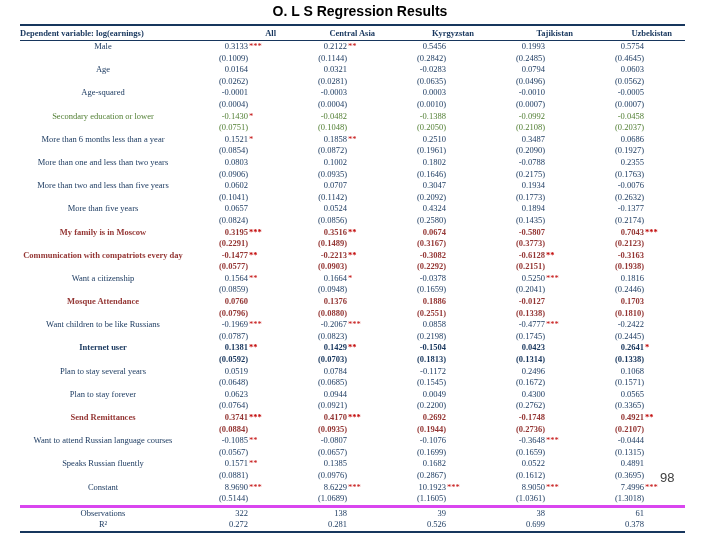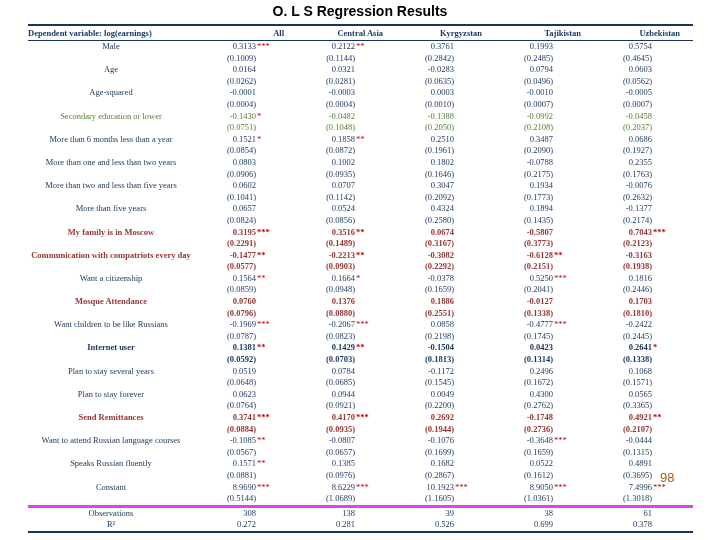--- a/index.html
+++ b/index.html
@@ -18,21 +18,21 @@
     position: absolute;
     top: 3px; left: 0; width: 100%;
     text-align: center;
     font-family: "Liberation Sans", sans-serif;
     font-weight: bold;
     font-size: 14px;
     color: #000000;
   }
   table.reg {
     position: absolute;
-    left: 28px; top: 24px;
+    left: 20px; top: 24px;
     width: 665px;
     border-collapse: collapse;
     table-layout: fixed;
     font-size: 8.5px;
     color: #17365d;
   }
   col.lblcol  { width: 170px; }
   col.datacol { width: 99px; }
   thead tr {
     border-top: 2px solid #17365d;
@@ -69,21 +69,21 @@
   tr.c-green  { color: #507e32; }
   tr.c-maroon { color: #943634; margin-left: 20px; }
   tr.boldrow  { font-weight: bold; }
   tfoot tr.first { border-top: 3px solid #d946ef; }
   tfoot tr.last  { border-bottom: 2px solid #17365d; }
   .page-num {
     position: absolute;
     top: 470px; left: 660px;
     font-family: "Liberation Sans", sans-serif;
     font-size: 13px;
-    color: #a16207;
+    color: #404040;
   }
 </style>
 </head>
 <body>
 
 <div class="slide">
   <div class="title">O. L S Regression Results</div>
 
   <table class="reg">
     <colgroup>
@@ -102,21 +102,21 @@
         <th class="colhead">Kyrgyzstan</th>
         <th class="colhead">Tajikistan</th>
         <th class="colhead">Uzbekistan</th>
       </tr>
     </thead>
     <tbody>
         <tr class="coef-row c-navy">
           <td class="lbl" rowspan="2">Male</td>
           <td class="num"><span class="val">0.3133</span><span class="st">***</span></td>
           <td class="num"><span class="val">0.2122</span><span class="st">**</span></td>
-          <td class="num"><span class="val">0.3761</span><span class="st"></span></td>
+          <td class="num"><span class="val">0.5456</span><span class="st"></span></td>
           <td class="num"><span class="val">0.1993</span><span class="st"></span></td>
           <td class="num"><span class="val">0.5754</span><span class="st"></span></td>
         </tr>
         <tr class="se-row c-navy">
           <td class="num"><span class="val">(0.1009)</span><span class="st"></span></td>
           <td class="num"><span class="val">(0.1144)</span><span class="st"></span></td>
           <td class="num"><span class="val">(0.2842)</span><span class="st"></span></td>
           <td class="num"><span class="val">(0.2485)</span><span class="st"></span></td>
           <td class="num"><span class="val">(0.4645)</span><span class="st"></span></td>
         </tr>
@@ -402,21 +402,21 @@
           <td class="num"><span class="val">(0.5144)</span><span class="st"></span></td>
           <td class="num"><span class="val">(1.0689)</span><span class="st"></span></td>
           <td class="num"><span class="val">(1.1605)</span><span class="st"></span></td>
           <td class="num"><span class="val">(1.0361)</span><span class="st"></span></td>
           <td class="num"><span class="val">(1.3018)</span><span class="st"></span></td>
         </tr>
       </tbody>
     <tfoot>
       <tr class="first c-navy">
         <td class="lbl">Observations</td>
-        <td class="num"><span class="val">308</span><span class="st"></span></td>
+        <td class="num"><span class="val">322</span><span class="st"></span></td>
         <td class="num"><span class="val">138</span><span class="st"></span></td>
         <td class="num"><span class="val">39</span><span class="st"></span></td>
         <td class="num"><span class="val">38</span><span class="st"></span></td>
         <td class="num"><span class="val">61</span><span class="st"></span></td>
       </tr>
       <tr class="last c-navy">
         <td class="lbl">R²</td>
         <td class="num"><span class="val">0.272</span><span class="st"></span></td>
         <td class="num"><span class="val">0.281</span><span class="st"></span></td>
         <td class="num"><span class="val">0.526</span><span class="st"></span></td>

